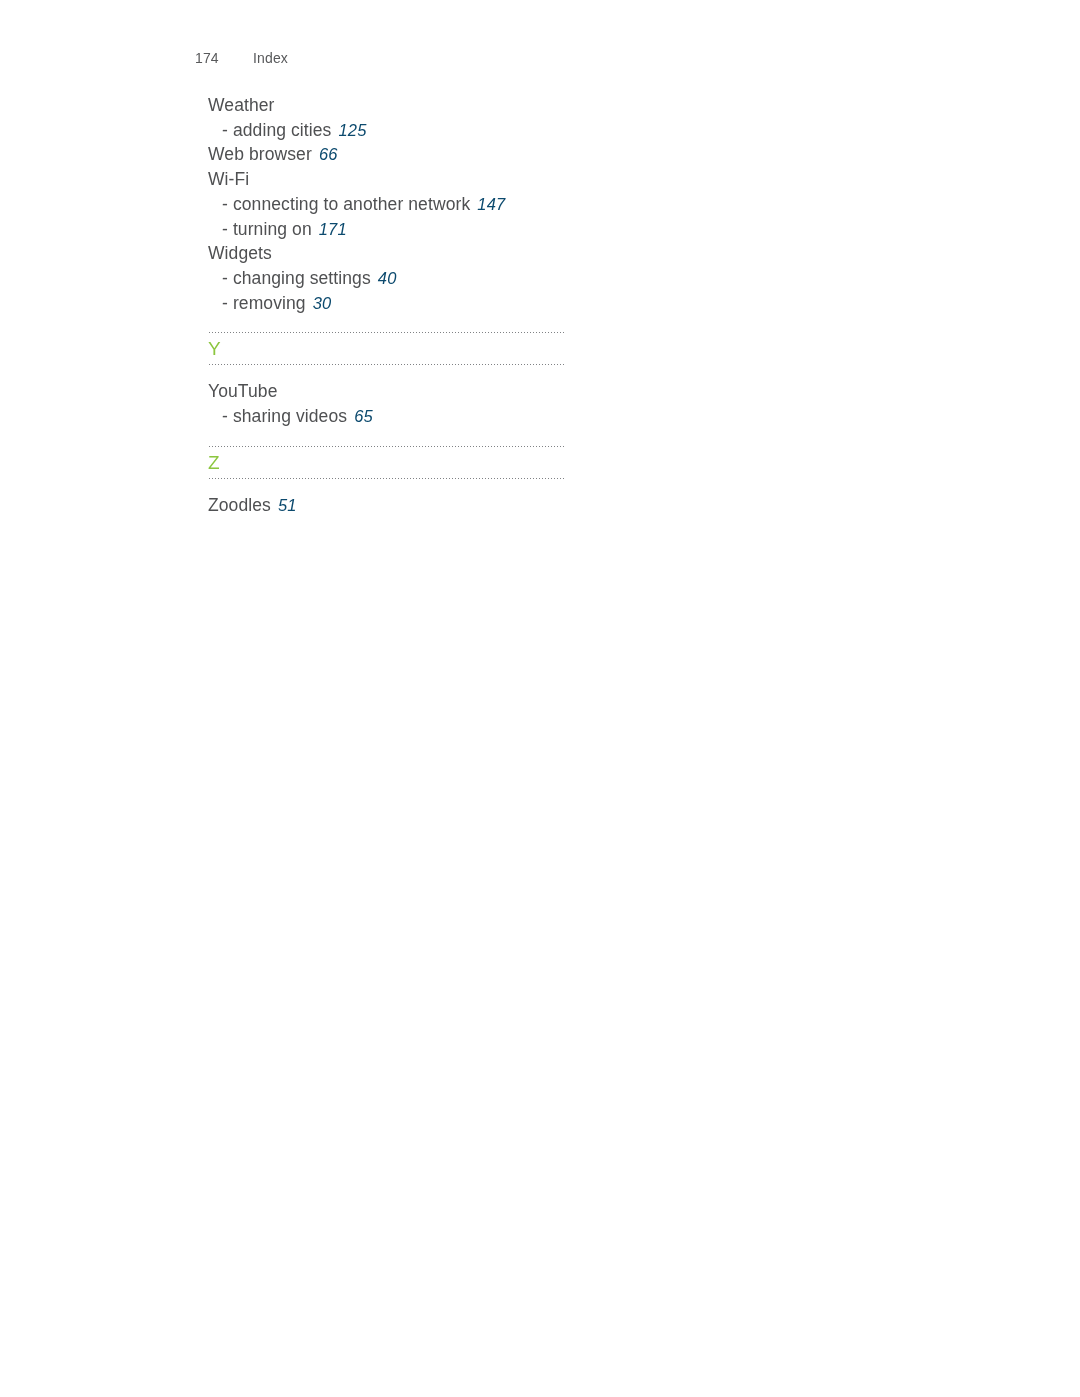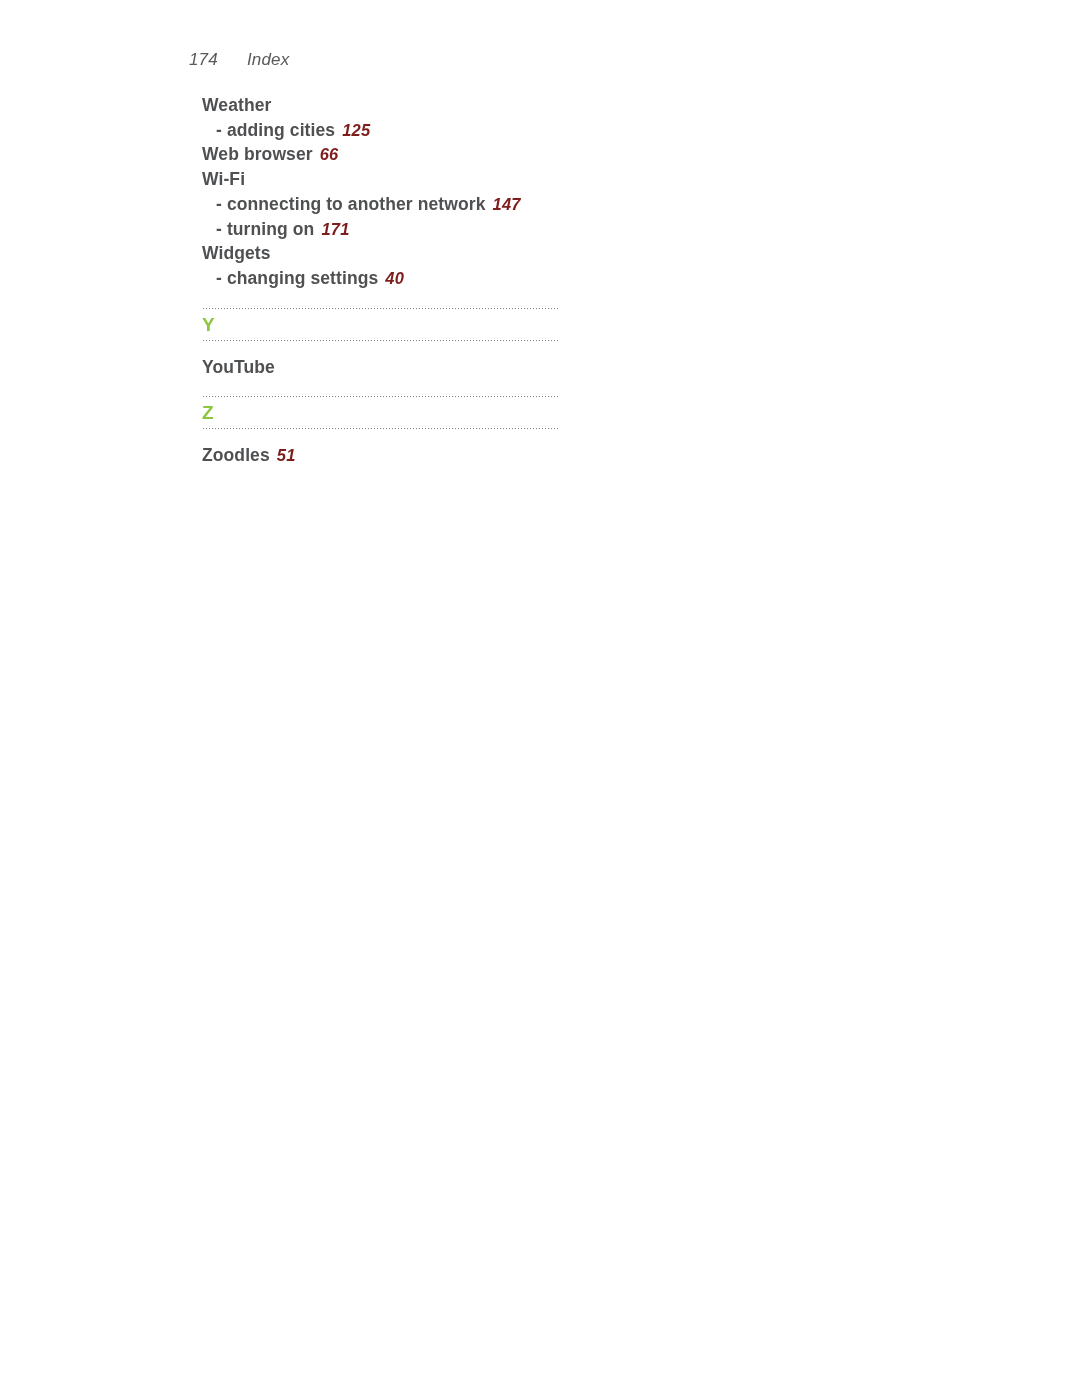--- a/index.html
+++ b/index.html
@@ -20,63 +20,61 @@
     left: 0;
     top: 0;
     width: 1080px;
     height: 1397px;
     overflow: hidden;
   }
 
   
   .page-header {
     position: absolute;
-    left: 189px;
+    left: 195px;
     top: 50px;
     display: flex;
     align-items: baseline;
-    font-size: 17px;
+    font-size: 14px;
     color: #58595b;
     letter-spacing: 0.15px;
-    font-style: italic;
   }
   .page-header .folio {
     min-width: 42px;
   }
   .page-header .section-name {
     margin-left: 16px;
   }
 
   
   .index-body {
     position: absolute;
-    left: 202px;
+    left: 208px;
     top: 93px;
     width: 700px;
-    font-weight: bold;
   }
 
   .index-entry {
     font-size: 17.5px;
     line-height: 24.7px;
     color: #4f5052;
     letter-spacing: 0.1px;
     white-space: nowrap;
   }
   .index-entry.sub {
     padding-left: 14px;
   }
 
   .entry-label {
     font-style: normal;
   }
   .page-ref {
     font-style: italic;
     font-size: 16.5px;
-    color: #7f1d1d;
+    color: #0c4a6e;
     margin-left: 7px;
     letter-spacing: 0.2px;
   }
 
   
   .letter-group {
     margin-top: 17px;
     margin-bottom: 8px;
     width: 358px;
   }
@@ -113,30 +111,32 @@
   <div class="index-body">
     <div id="leading-entries">
         <div class="index-entry"><span class="entry-label">Weather</span></div>
         <div class="index-entry sub"><span class="entry-label">- adding cities</span><span class="page-ref">125</span></div>
         <div class="index-entry"><span class="entry-label">Web browser</span><span class="page-ref">66</span></div>
         <div class="index-entry"><span class="entry-label">Wi-Fi</span></div>
         <div class="index-entry sub"><span class="entry-label">- connecting to another network</span><span class="page-ref">147</span></div>
         <div class="index-entry sub"><span class="entry-label">- turning on</span><span class="page-ref">171</span></div>
         <div class="index-entry"><span class="entry-label">Widgets</span></div>
         <div class="index-entry sub"><span class="entry-label">- changing settings</span><span class="page-ref">40</span></div>
+        <div class="index-entry sub"><span class="entry-label">- removing</span><span class="page-ref">30</span></div>
       </div>
     <div id="letter-groups">
         <div>
           <div class="letter-group">
             <div class="rule-dotted"></div>
             <div class="letter-heading">Y</div>
             <div class="rule-dotted"></div>
           </div>
           <div class="group-entries">
             <div class="index-entry"><span class="entry-label">YouTube</span></div>
+            <div class="index-entry sub"><span class="entry-label">- sharing videos</span><span class="page-ref">65</span></div>
           </div>
         </div>
         <div>
           <div class="letter-group">
             <div class="rule-dotted"></div>
             <div class="letter-heading">Z</div>
             <div class="rule-dotted"></div>
           </div>
           <div class="group-entries">
             <div class="index-entry"><span class="entry-label">Zoodles</span><span class="page-ref">51</span></div>

